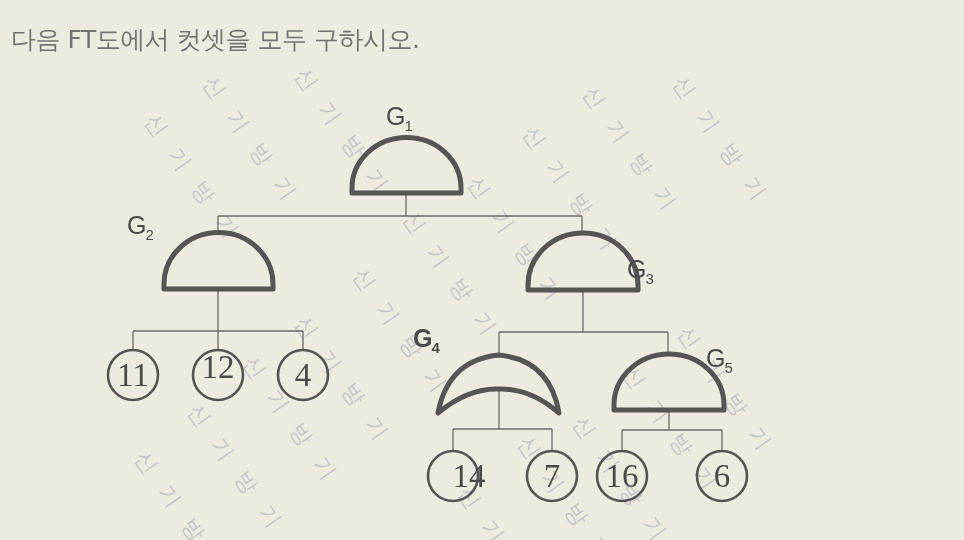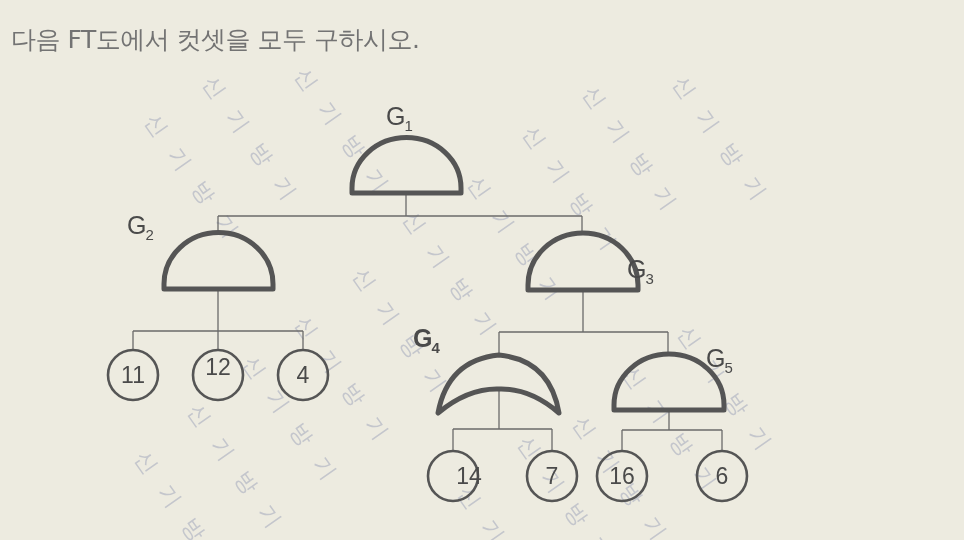--- a/index.html
+++ b/index.html
@@ -21,22 +21,22 @@
     transform-origin:0 0; transform:rotate(55deg);
     pointer-events:none;
   }
   .gate-label {
     position:absolute; font-size:25px; color:#4a4a4a;
     font-family:"Liberation Sans", sans-serif; letter-spacing:-1px;
   }
   .gate-label sub { font-size:15px; vertical-align:-6px; }
   .node-label {
     position:absolute; width:50px; text-align:center;
-    font-size:23px; color:#4a4a4a; line-height:50px;
-    font-family:Liberation Sans, sans-serif;
+    font-size:33px; color:#4a4a4a; line-height:50px;
+    font-family:Liberation Serif, serif;
   }
 </style>
 </head>
 <body>
 
 <div class="question">다음 FT도에서 컷셋을 모두 구하시오.</div>
 
 <div class="wm" style="left:162px;top:108px;">신 기 방 기</div>
 <div class="wm" style="left:220px;top:70px;">신 기 방 기</div>
 <div class="wm" style="left:312px;top:62px;">신 기 방 기</div>

